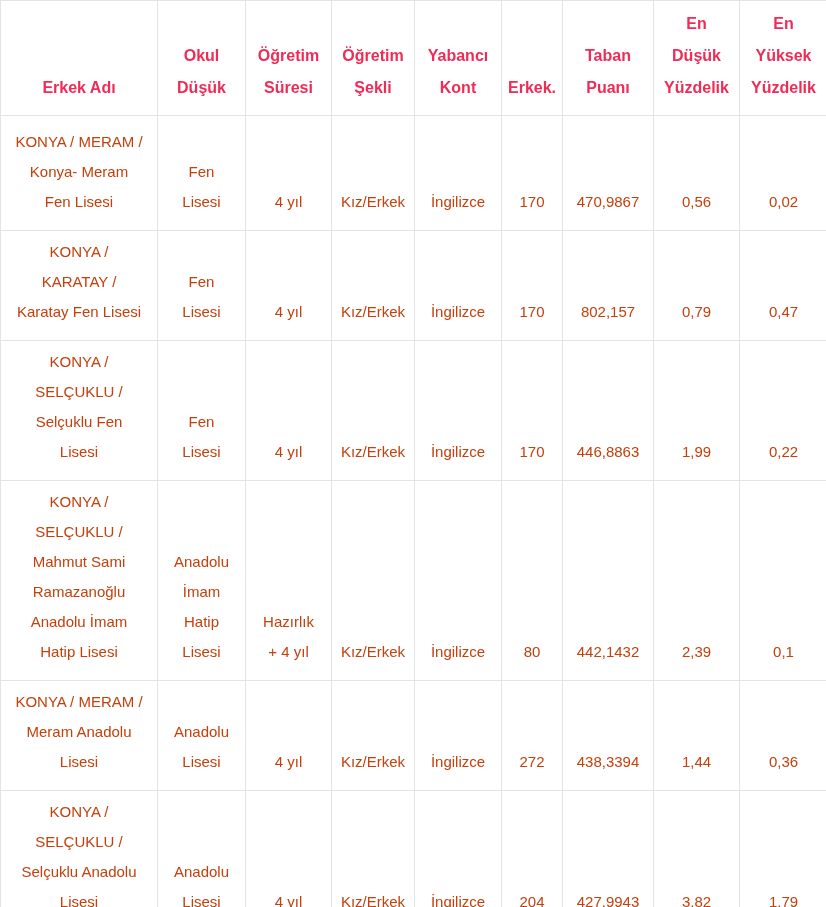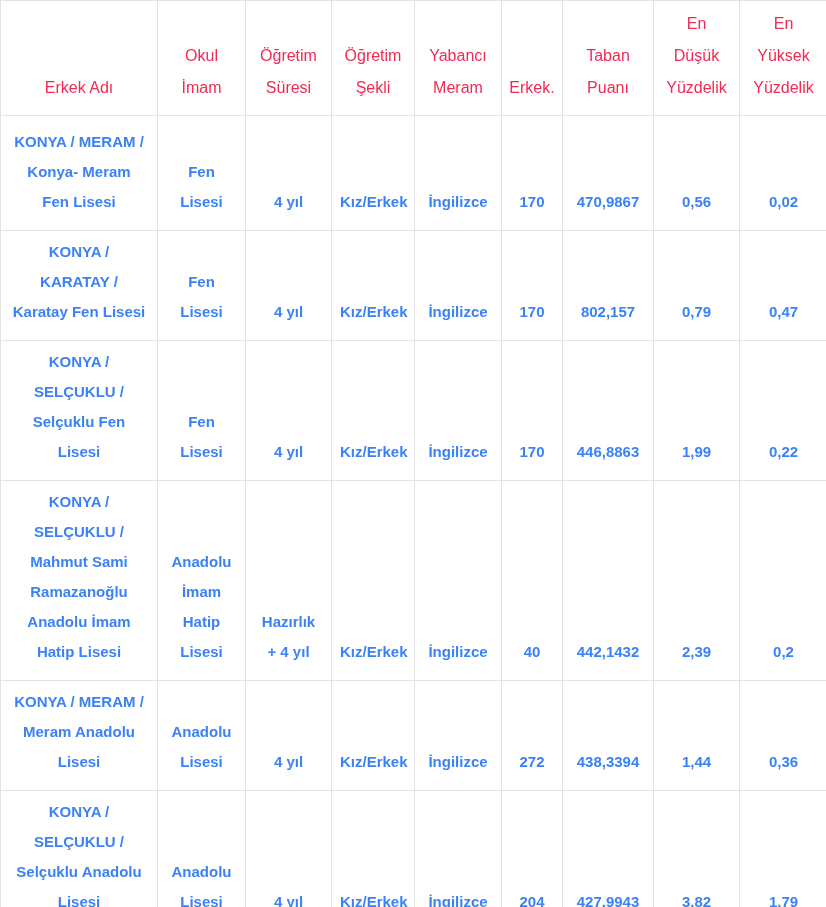--- a/index.html
+++ b/index.html
@@ -25,28 +25,28 @@
   table.school-table td {
     border: 1px solid #e3e3e3;
     text-align: center;
     vertical-align: bottom;
     white-space: pre-line;
     overflow: hidden;
   }
   table.school-table th {
     color: #f02b55;
     font-size: 16px;
-    font-weight: 400;
+    font-weight: 700;
     line-height: 32px;
     padding: 6px 6px 11px 6px;
   }
   table.school-table td {
-    color: #3b82f6;
+    color: #c2410c;
     font-size: 15px;
-    font-weight: 700;
+    font-weight: 400;
     line-height: 30px;
     padding: 6px 8px 13px 8px;
   }
 </style>
 </head>
 <body>
 
 <div class="screen">
   <table class="school-table">
     <colgroup>
@@ -57,27 +57,27 @@
       <col style="width:87px">
       <col style="width:61px">
       <col style="width:91px">
       <col style="width:86px">
       <col style="width:88px">
     </colgroup>
     <thead>
       <tr style="height:115px">
         <th>Erkek Adı</th>
         <th>Okul
-İmam</th>
+Düşük</th>
         <th>Öğretim
 Süresi</th>
         <th>Öğretim
 Şekli</th>
         <th>Yabancı
-Meram</th>
+Kont</th>
         <th>Erkek.</th>
         <th>Taban
 Puanı</th>
         <th>En
 Düşük
 Yüzdelik</th>
         <th>En
 Yüksek
 Yüzdelik</th>
       </tr>
@@ -134,24 +134,24 @@
 Anadolu İmam
 Hatip Lisesi</td>
         <td>Anadolu
 İmam
 Hatip
 Lisesi</td>
         <td>Hazırlık
 + 4 yıl</td>
         <td>Kız/Erkek</td>
         <td>İngilizce</td>
-        <td>40</td>
+        <td>80</td>
         <td>442,1432</td>
         <td>2,39</td>
-        <td>0,2</td>
+        <td>0,1</td>
       </tr>
       <tr style="height:103px">
         <td>KONYA / MERAM /
 Meram Anadolu
 Lisesi</td>
         <td>Anadolu
 Lisesi</td>
         <td>4 yıl</td>
         <td>Kız/Erkek</td>
         <td>İngilizce</td>

